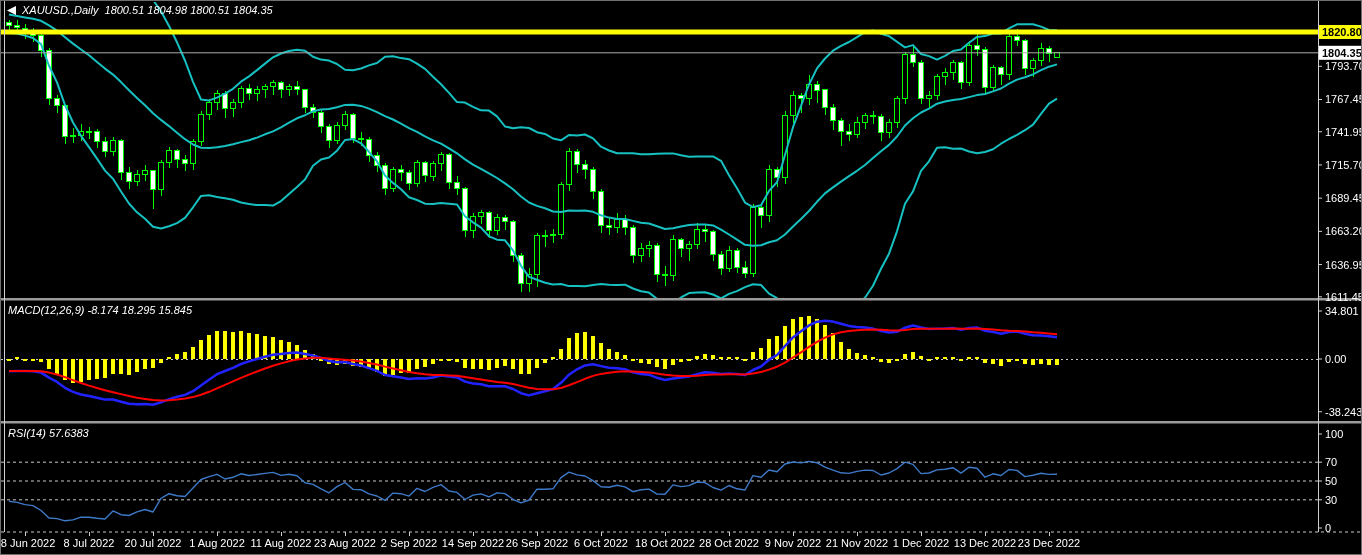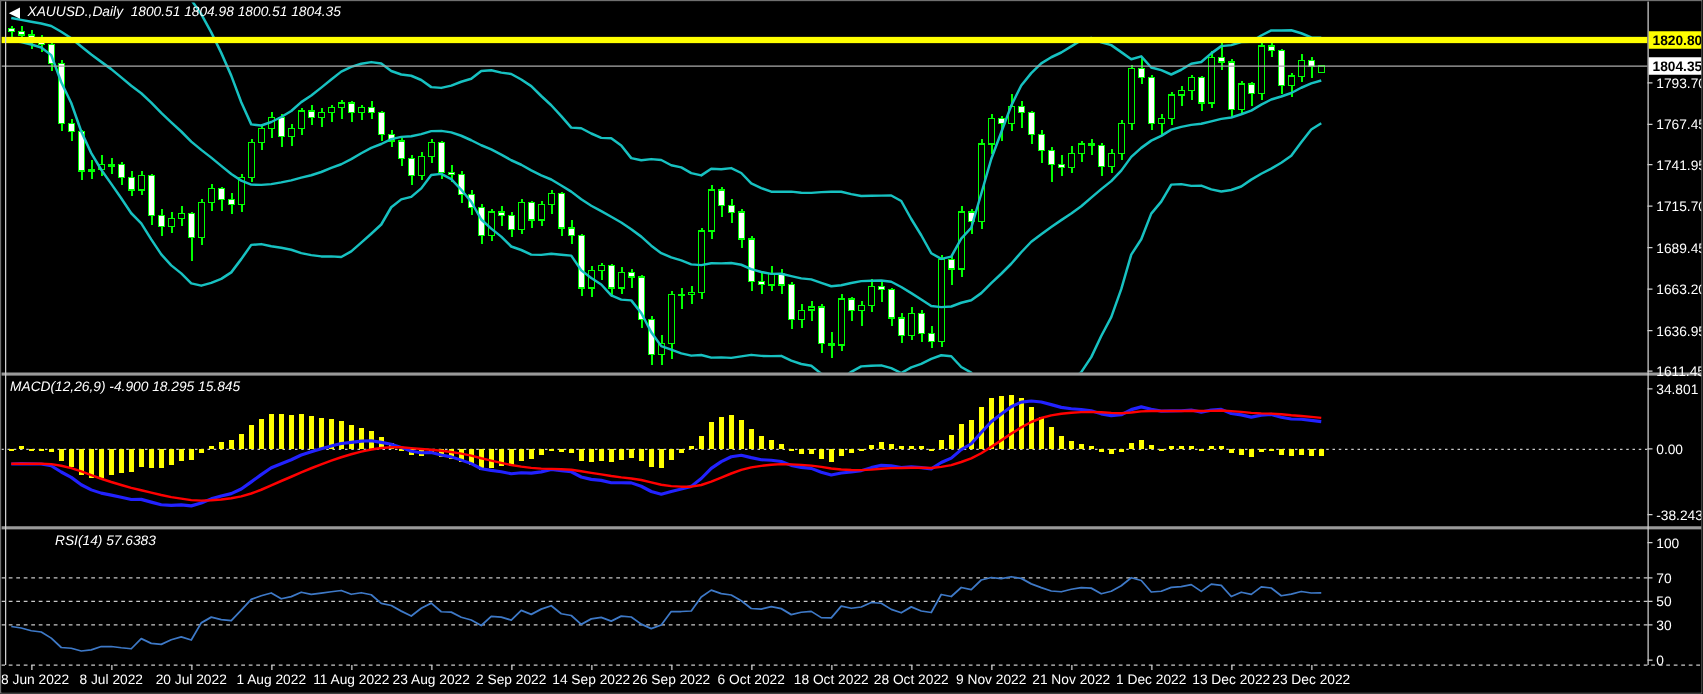--- a/index.html
+++ b/index.html
@@ -4,21 +4,21 @@
 <style>
   html,body{margin:0;padding:0;background:#000;}
   .window{
     position:relative;width:1362px;height:555px;background:#000;
     font-family:"Liberation Sans",sans-serif;overflow:hidden;
     border:1px solid #6f6f6f;box-sizing:border-box;
   }
   .overlay{position:absolute;color:#fff;font-size:11px;line-height:13px;white-space:pre;z-index:5;font-style:italic;}
   #title-overlay{left:21px;top:3px;}
   #macd-label{left:7px;top:303px;}
-  #rsi-label{left:7px;top:426px;margin-left:36px;}
+  #rsi-label{left:7px;top:426px;}
   #chart-svg{position:absolute;left:0;top:0;}
   .axis-strip{position:absolute;background:transparent;z-index:6;}
   #price-axis-strip{right:0;top:0;width:45px;height:530px;}
   #time-axis-strip{left:0;bottom:0;width:1362px;height:24px;}
 </style>
 </head>
 <body>
 
 <div class="window">
   <svg id="chart-svg" width="1362" height="555" xmlns="http://www.w3.org/2000/svg">
@@ -527,17 +527,17 @@
         <line x1="920.5" y1="531" x2="920.5" y2="535" stroke="#CFCFCF"></line>
         <text x="920" y="546" fill="#FFFFFF" font-size="11" text-anchor="middle" font-family="&quot;Liberation Sans&quot;,sans-serif">1 Dec 2022</text>
         <line x1="984.5" y1="531" x2="984.5" y2="535" stroke="#CFCFCF"></line>
         <text x="984" y="546" fill="#FFFFFF" font-size="11" text-anchor="middle" font-family="&quot;Liberation Sans&quot;,sans-serif">13 Dec 2022</text>
         <line x1="1048.5" y1="531" x2="1048.5" y2="535" stroke="#CFCFCF"></line>
         <text x="1048" y="546" fill="#FFFFFF" font-size="11" text-anchor="middle" font-family="&quot;Liberation Sans&quot;,sans-serif">23 Dec 2022</text>
       </g>
       <polygon points="15,5 6,9.5 15,14" fill="#FFFFFF"></polygon>
     </svg>
   <div class="overlay" id="title-overlay">XAUUSD.,Daily  1800.51 1804.98 1800.51 1804.35</div>
-  <div class="overlay" id="macd-label">MACD(12,26,9) -4.900 18.295 15.845</div>
+  <div class="overlay" id="macd-label">MACD(12,26,9) -8.174 18.295 15.845</div>
   <div class="overlay" id="rsi-label">RSI(14) 57.6383</div>
   <div class="axis-strip" id="price-axis-strip"></div>
   <div class="axis-strip" id="time-axis-strip"></div>
 </div>
 
 </body></html>

